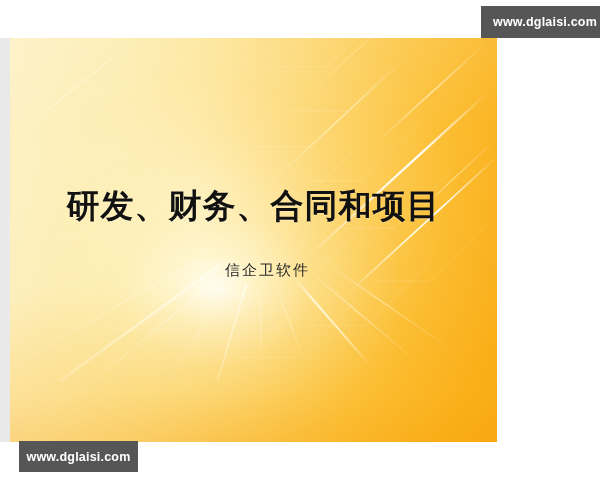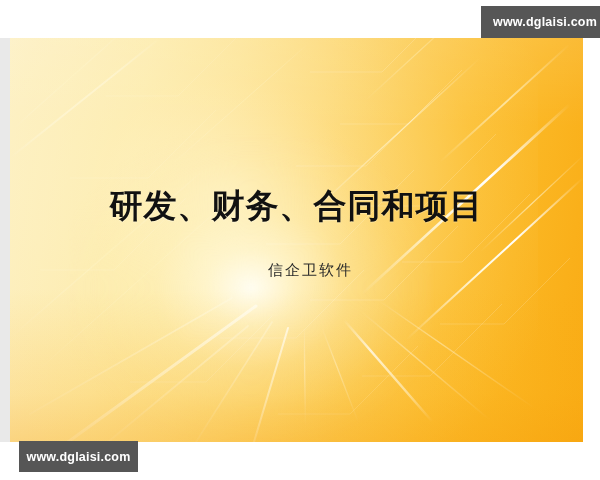--- a/index.html
+++ b/index.html
@@ -30,21 +30,21 @@
     width: 12px;
     height: 404px;
     background: #e9e9e9;
   }
 
   
   #banner {
     position: absolute;
     left: 10px;
     top: 38px;
-    width: 573px;
+    width: 487px;
     height: 404px;
     overflow: hidden;
     background:
       linear-gradient(100deg,
         #fdf0c4 0%,
         #fdedb8 10%,
         #fde9a6 22%,
         #fde08a 36%,
         #fdd469 50%,
         #fcc94c 62%,

